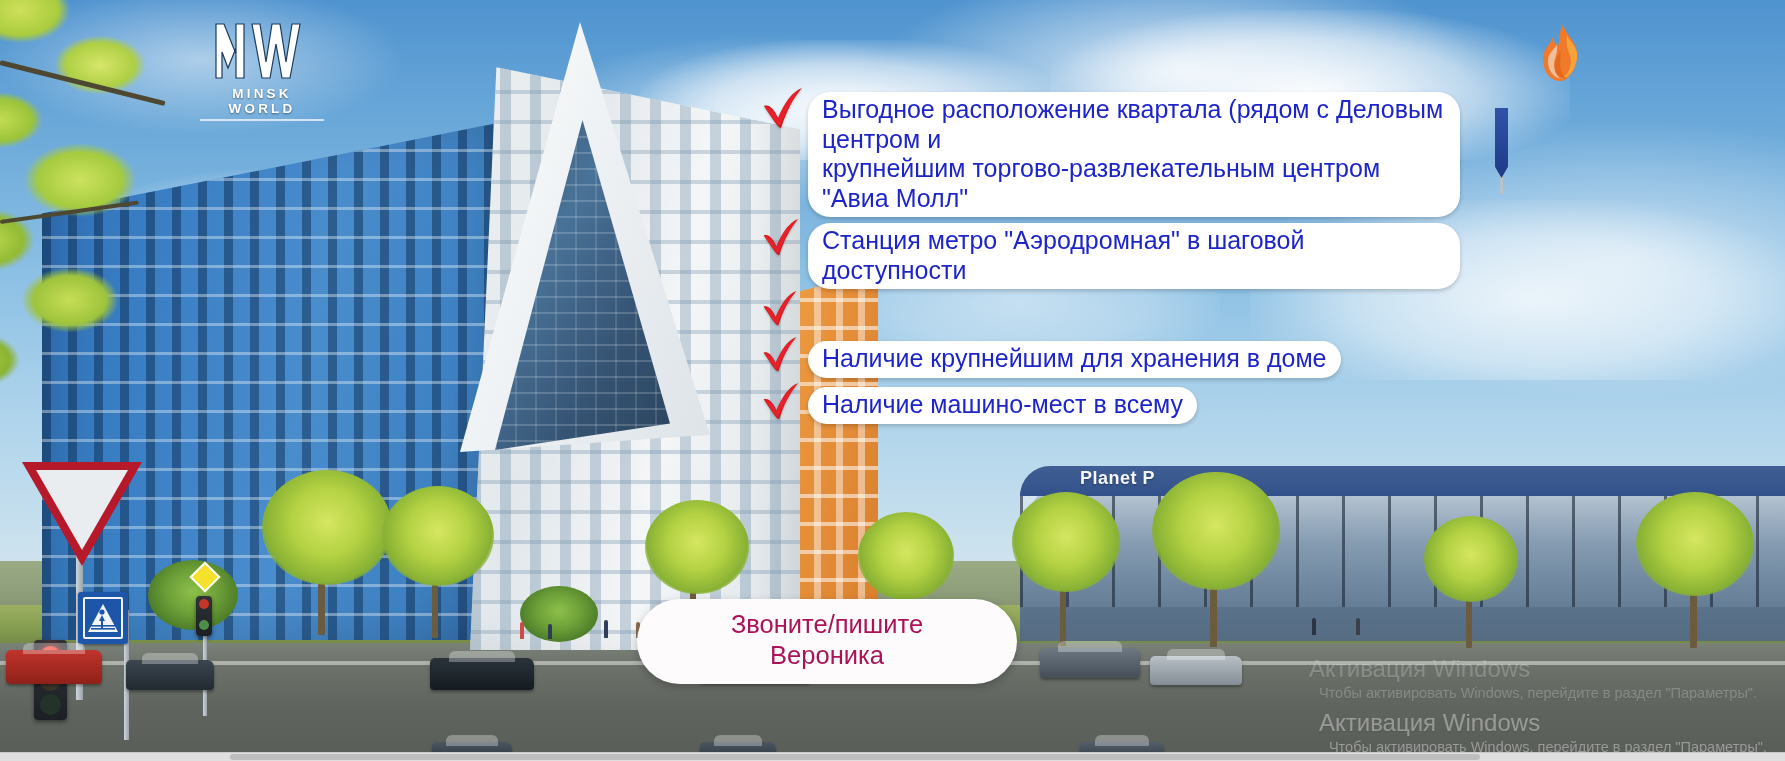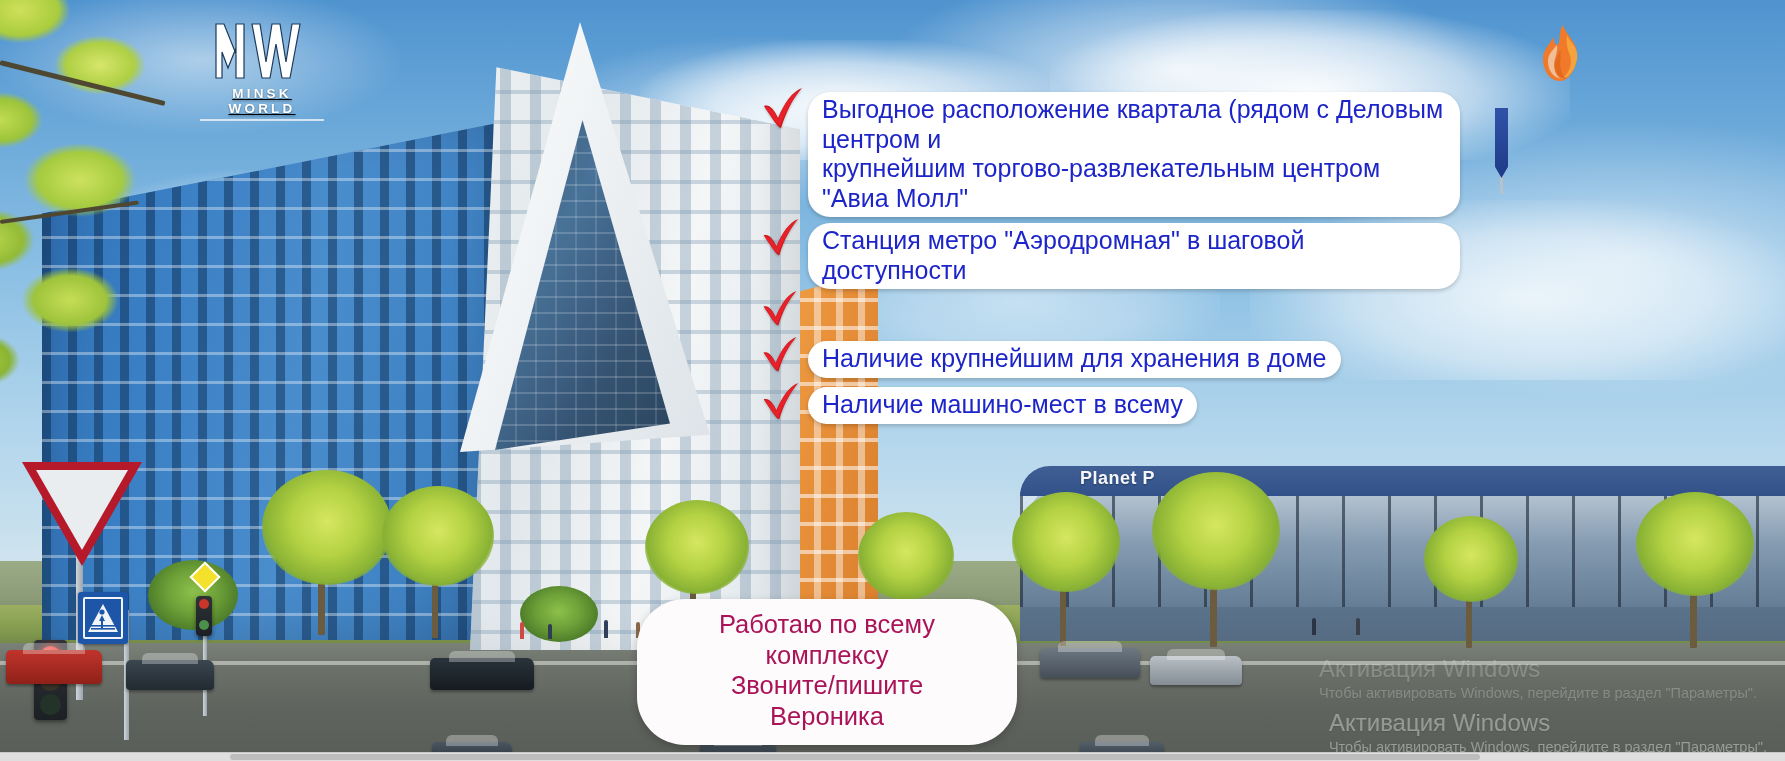--- a/index.html
+++ b/index.html
@@ -281,42 +281,42 @@
     box-shadow: 0 3px 8px rgba(0,0,0,.22);
   }
   .contact-card .line {
     color:#ab1358;
     font-size: 25.5px;
     line-height: 1.20;
     font-weight: 400;
   }
 
   
-  .logo { position:absolute; left: 200px; top: 18px; width: 124px; height: 98px; text-decoration: underline; }
+  .logo { position:absolute; left: 200px; top: 18px; width: 124px; height: 98px; }
   .logo-mark { display:block; margin: 0 auto; }
   .logo-text {
     text-align:center;
     color:#ffffff;
     font-size: 13.5px;
     letter-spacing: 3.2px;
     font-weight: 700;
     text-shadow: 0 1px 2px rgba(0,0,0,.45);
     margin-top: 2px;
   }
   .logo-rule { height:2px; background:#e8eef4; margin-top:3px; opacity:.85; }
 
   
   .watermark {
     position:absolute; right: 18px; bottom: 4px;
     text-align: left; color: rgba(245,245,245,.42);
     text-shadow: 0 1px 1px rgba(0,0,0,.12);
     pointer-events:none;
   }
   .watermark .wm-title { font-size: 24px; font-weight: 400; line-height: 1.25; }
-  .watermark .wm-sub { font-size: 14.5px; font-weight: 400; line-height: 1.3; }
+  .watermark .wm-sub { font-size: 14.5px; font-weight: 400; line-height: 1.3; margin-left: 10px; }
   .watermark.ghost { bottom: 58px; right: 28px; opacity: .60; }
 
   
   .scrollbar {
     position:absolute; left:0; right:0; bottom:0; height:9px;
     background:#dfdfdf; border-top:1px solid #c9c9c9;
   }
   .scroll-thumb {
     position:absolute; left: 230px; width: 1250px; top:1px; bottom:1px;
     background:#bdbdbd; border-radius:4px;
@@ -502,21 +502,20 @@
           <path d="M4 18 C9 16 14 21 18 30 C25 14 32 4 42 0 C33 10 26 24 21 40 C18 40 12 30 4 18 Z" fill="#cc1717"></path>
           <path d="M5 19 C10 18 14 23 18 31 C24 16 31 6 40 2 C32 12 25 25 20 38 C17 37 12 29 5 19 Z" fill="#e8202a"></path>
         </svg>
       </span>
       <span class="bullet-card">Наличие машино-мест в всему</span>
     </div>
 
   </div>
 
   <div class="contact-card">
-    <div class="line">Работаю по всему комплексу</div>
     <div class="line">Звоните/пишите</div>
     <div class="line">Вероника</div>
   </div>
 
   <div class="watermark ghost">
     <div class="wm-title">Активация Windows</div>
     <div class="wm-sub">Чтобы активировать Windows, перейдите в раздел "Параметры".</div>
   </div>
 
   <div class="watermark">

